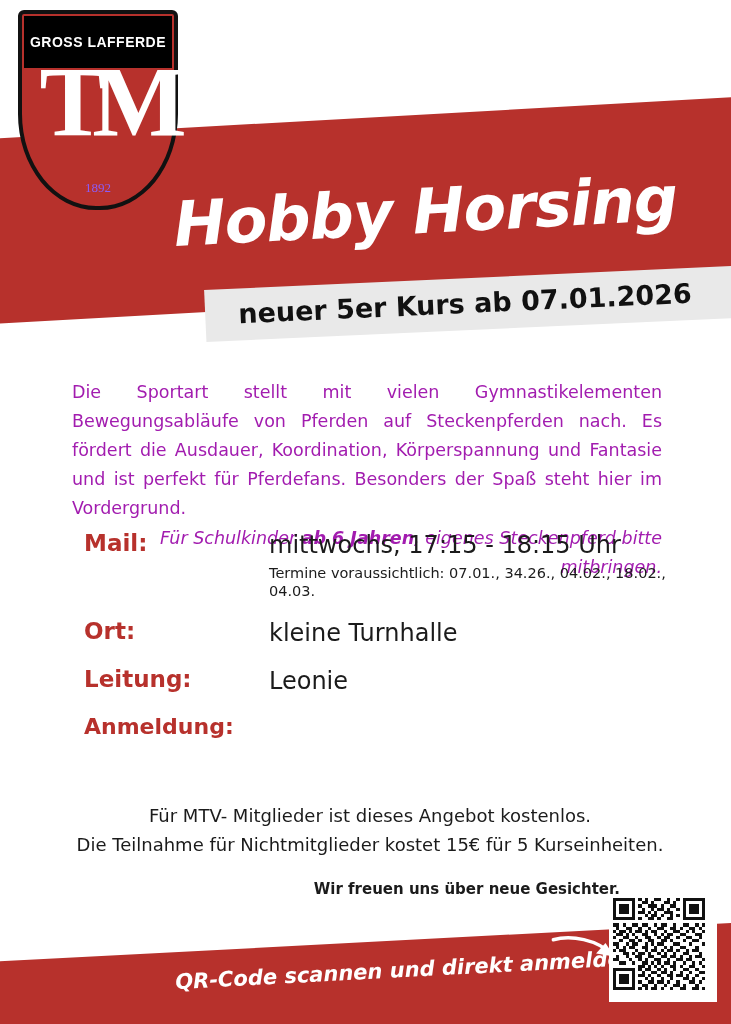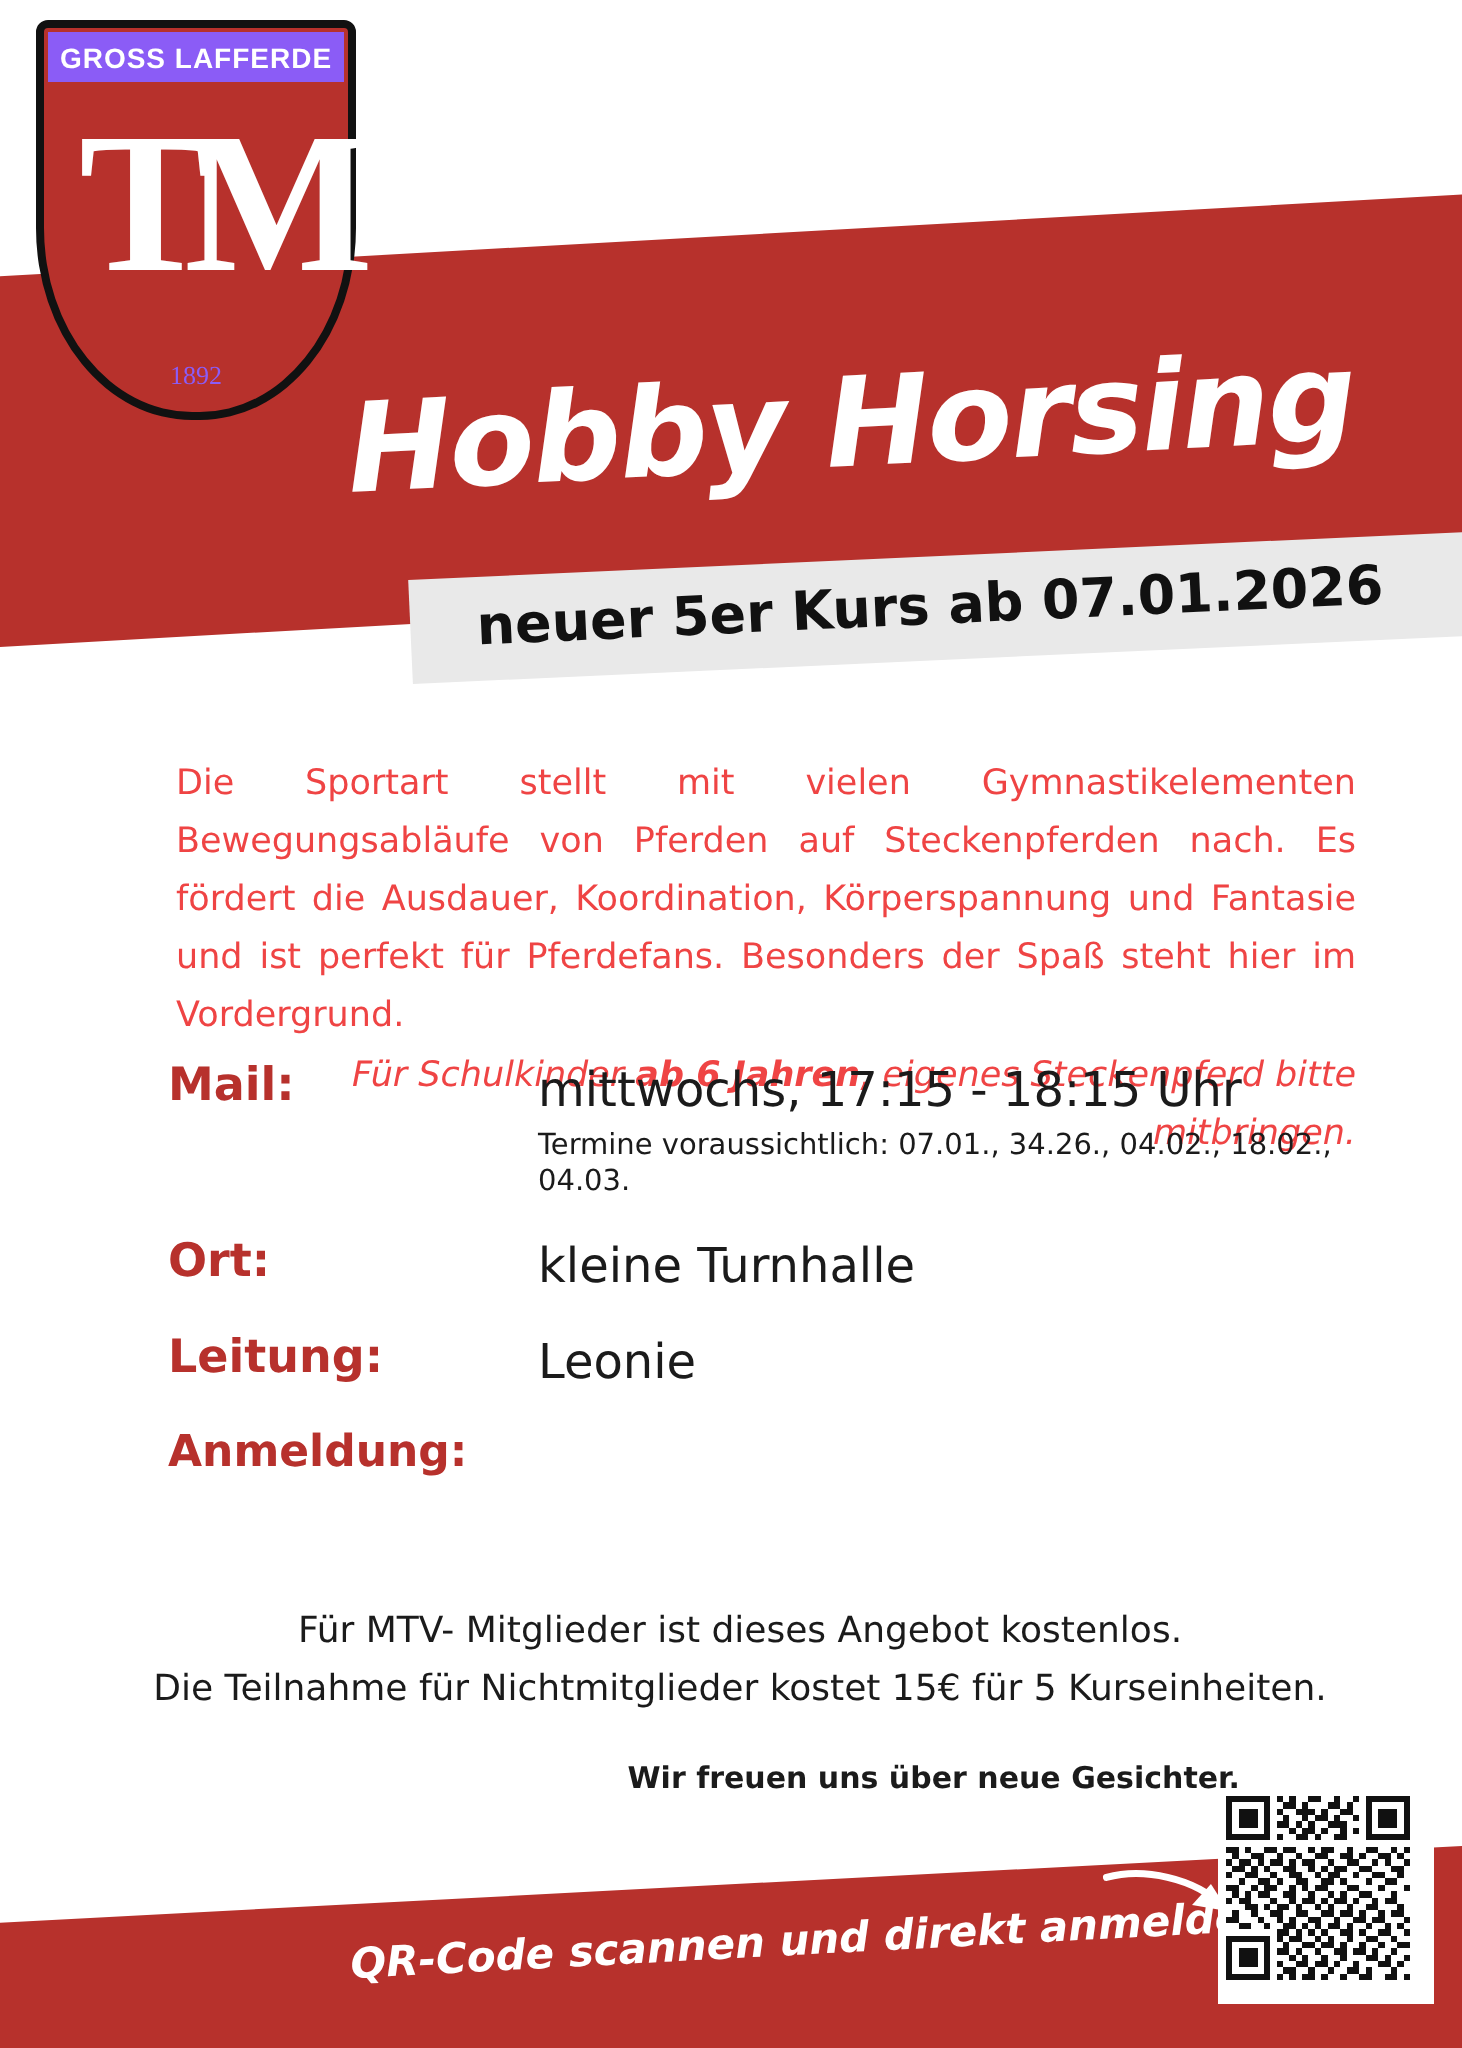--- a/index.html
+++ b/index.html
@@ -44,22 +44,22 @@
     background: #b7312c;
     border: 4px solid #111;
     border-radius: 6px 6px 78px 78px / 6px 6px 96px 96px;
     box-sizing: border-box;
   }
   .crest-top {
     position: absolute;
     left: 6px;
     top: 6px;
     right: 6px;
-    height: 25px;
-    background: #8b5cf6;
+    height: 52px;
+    background: #000000;
     display: flex;
     align-items: center;
     justify-content: center;
   }
   .crest-top span {
     color: #fff;
     font-size: 14px;
     font-weight: bold;
     letter-spacing: 0.5px;
     font-family: "Liberation Sans", sans-serif;
@@ -130,27 +130,27 @@
     color: #111;
     font-size: 27px;
     font-weight: bold;
     transform: rotate(-2.6deg);
     font-family: "DejaVu Sans", sans-serif;
   }
 
   
   .intro {
     position: absolute;
-    left: 88px;
+    left: 72px;
     top: 378px;
     width: 590px;
     text-align: justify;
     font-size: 17.5px;
     line-height: 1.65;
-    color: #ef4444;
+    color: #a21caf;
     z-index: 3;
     font-family: "DejaVu Sans", sans-serif;
   }
   .intro .last {
     text-align: right;
     display: block;
     margin-top: 2px;
     font-style: italic;
   }
   .intro b { font-weight: bold; }

